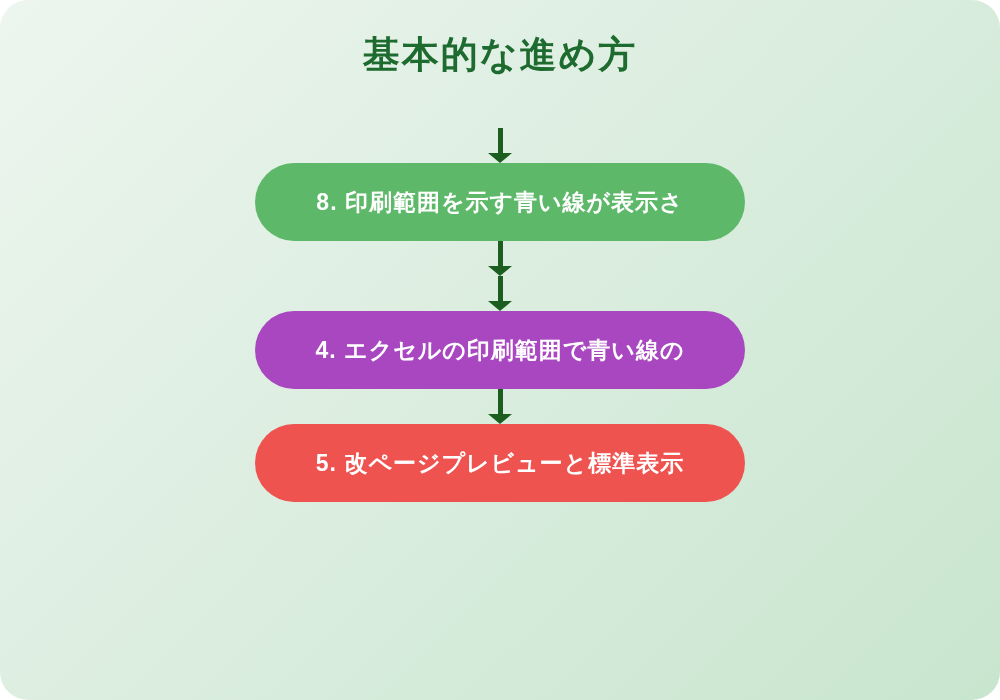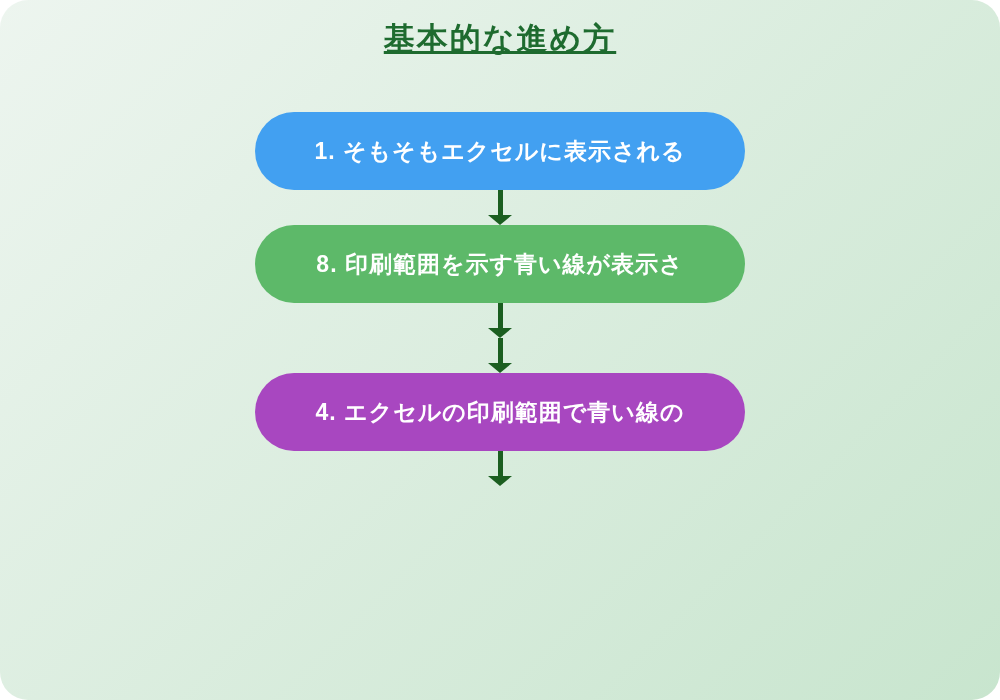--- a/index.html
+++ b/index.html
@@ -7,28 +7,27 @@
   .canvas {
     position: relative;
     width: 1000px;
     height: 700px;
     border-radius: 28px;
     overflow: hidden;
     background: linear-gradient(135deg, var(--bg-start, #edf5ef) 0%, var(--bg-end, #c8e5ce) 100%);
     font-family: "Liberation Sans", "DejaVu Sans", sans-serif;
   }
   .title {
-    margin: 20px 0 0 0;
+    margin: 36px 0 0 0;
     text-align: center;
-    font-size: 31px;
+    font-size: 37px;
     line-height: 37px;
     font-weight: bold;
     color: var(--title-text, #1e6b2f);
     letter-spacing: 2px;
-    text-decoration: underline;
   }
   .flow {
     margin-top: 55px;
     display: flex;
     flex-direction: column;
     align-items: center;
   }
   .step {
     width: 490px;
     height: 78px;
@@ -63,23 +62,20 @@
   }
 </style>
 </head>
 <body>
 
 <div class="canvas">
   <h1 class="title">基本的な進め方</h1>
 
   <div class="flow">
 
-    <div class="step" style="background: rgb(66, 160, 241);">
-      <span>1. そもそもエクセルに表示される</span>
-    </div>
 
     <div class="arrow">
       <div class="arrow-line"></div>
       <div class="arrow-head"></div>
     </div>
 
     <div class="step" style="background: rgb(93, 185, 105);">
       <span>8. 印刷範囲を示す青い線が表示さ</span>
     </div>
 
@@ -96,15 +92,18 @@
 
     <div class="step" style="background: rgb(168, 71, 192); text-align: right;">
       <span>4. エクセルの印刷範囲で青い線の</span>
     </div>
 
     <div class="arrow">
       <div class="arrow-line"></div>
       <div class="arrow-head"></div>
     </div>
 
+    <div class="step" style="background: rgb(239, 83, 80);">
+      <span>5. 改ページプレビューと標準表示</span>
+    </div>
 
   </div>
 </div>
 
 </body></html>

